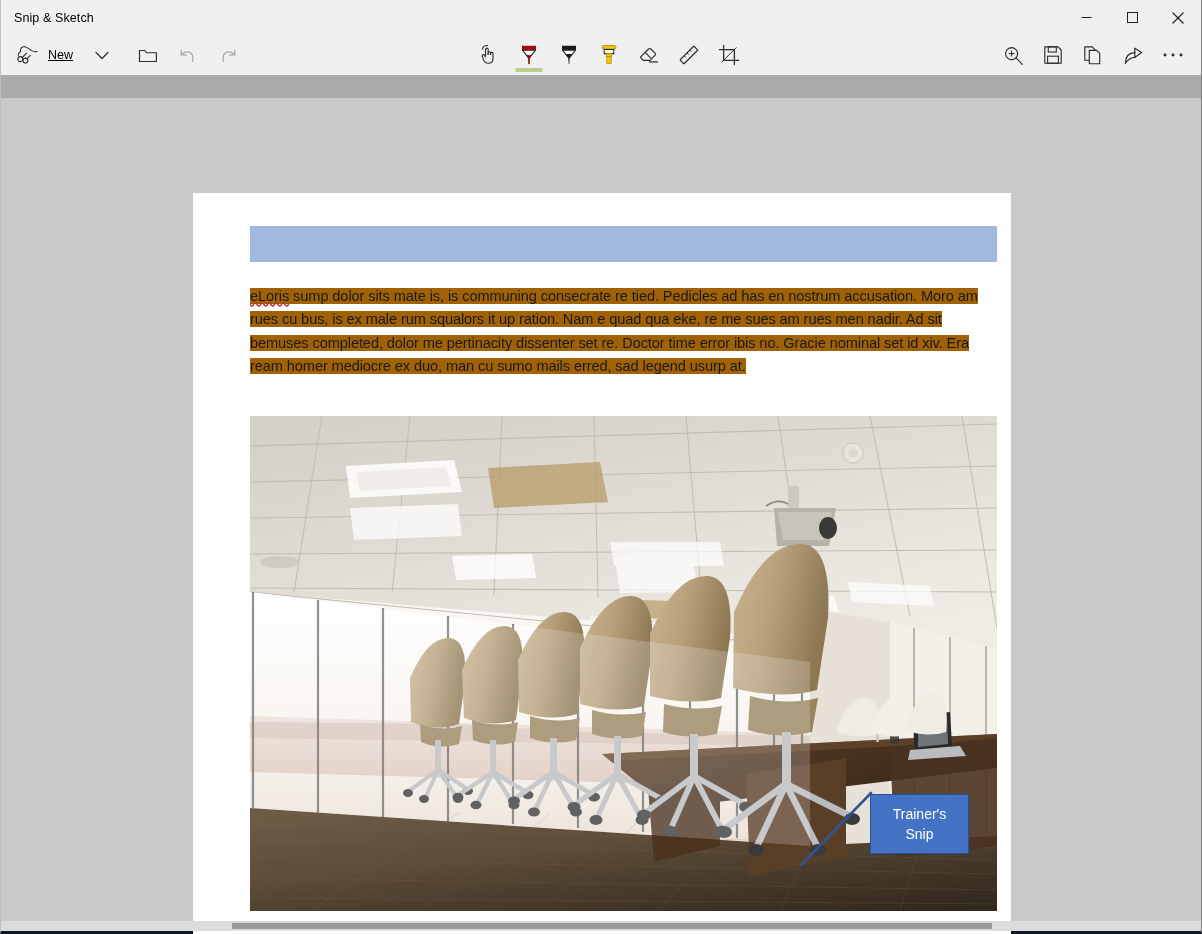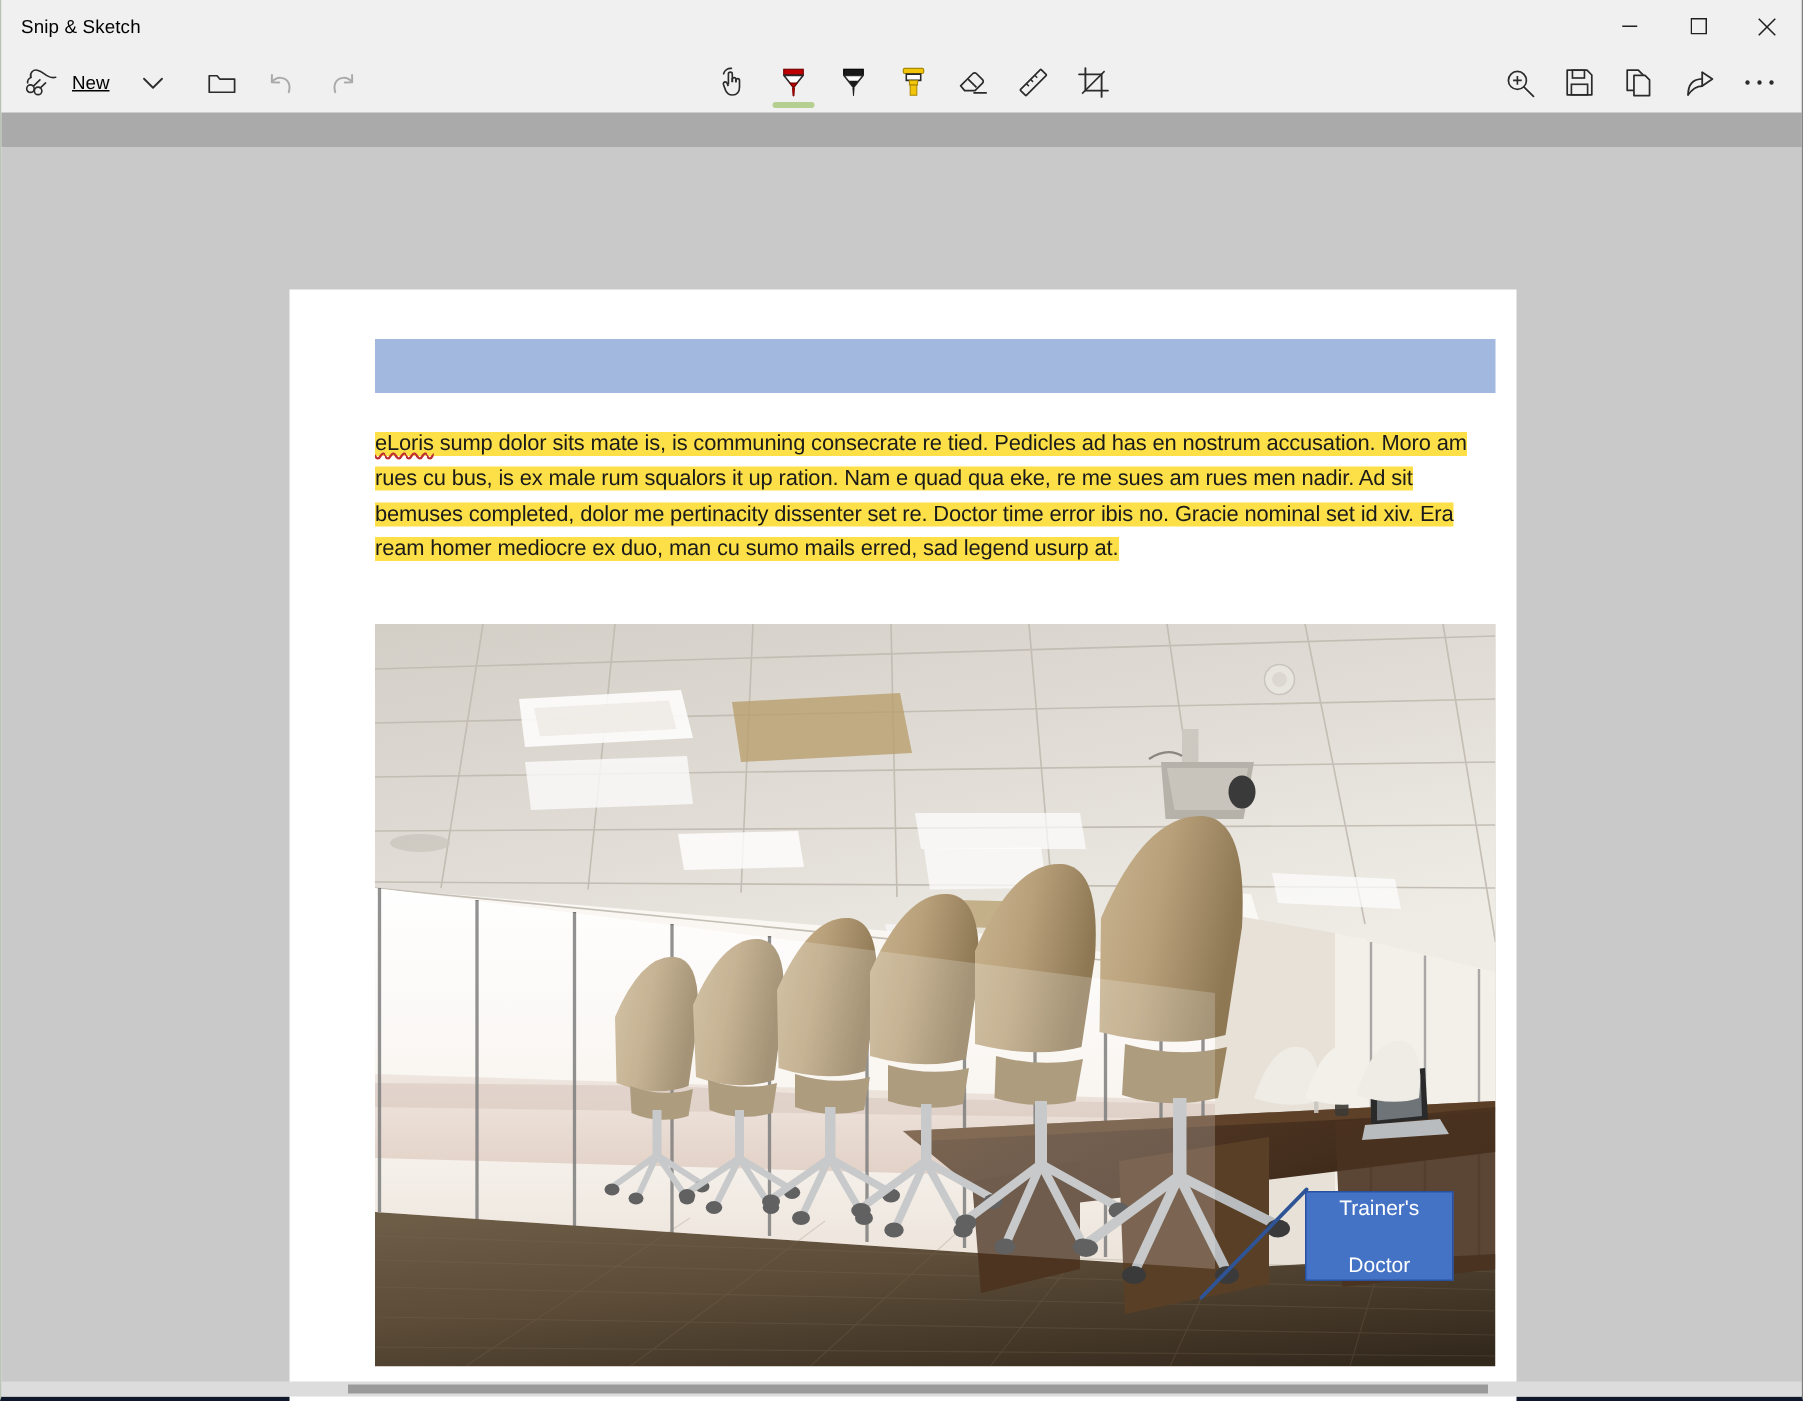--- a/index.html
+++ b/index.html
@@ -151,21 +151,21 @@
     position: absolute;
     left: 57px;
     top: 92px;
     width: 748px;
     font-size: 14.6px;
     line-height: 23.3px;
     color: #1a1a1a;
     letter-spacing: -0.1px;
   }
   .doc-para .hl {
-    background: #fde047;
+    background: #a16207;
     box-decoration-break: clone;
     -webkit-box-decoration-break: clone;
   }
   .doc-para .squiggle {
     text-decoration: underline wavy #c03030;
     text-decoration-skip-ink: none;
   }
 
   
   .photo {
@@ -184,21 +184,21 @@
     position: absolute;
     left: 620px;
     top: 378px;
     width: 99px;
     height: 60px;
     background: #4472c4;
     border: 1px solid #2a51a0;
     display: flex;
     flex-direction: column;
     align-items: center;
-    justify-content: space-between;
+    justify-content: center;
     color: #ffffff;
     font-size: 14px;
     line-height: 20px;
     text-align: center;
   }
   .callout-line {
     position: absolute;
     left: 545px;
     top: 375px;
     width: 80px;
@@ -677,21 +677,21 @@
           </g>
 
           <path d="M0 176 L560 246 L560 430 L0 392 Z" fill="#ffffff" opacity="0.20"></path>
         </svg>
 
         <svg class="callout-line" viewBox="0 0 80 80">
           <line x1="76" y1="2" x2="6" y2="74" stroke="#2e5496" stroke-width="2.6" stroke-linecap="round"></line>
         </svg>
         <div class="callout-box">
           <span>Trainer's</span>
-          <span>Doctor</span>
+          <span>Snip</span>
         </div>
       </div>
     </div>
   </div>
 
   <div class="hscroll">
     <div class="hscroll-thumb"></div>
   </div>
 
 </div>

